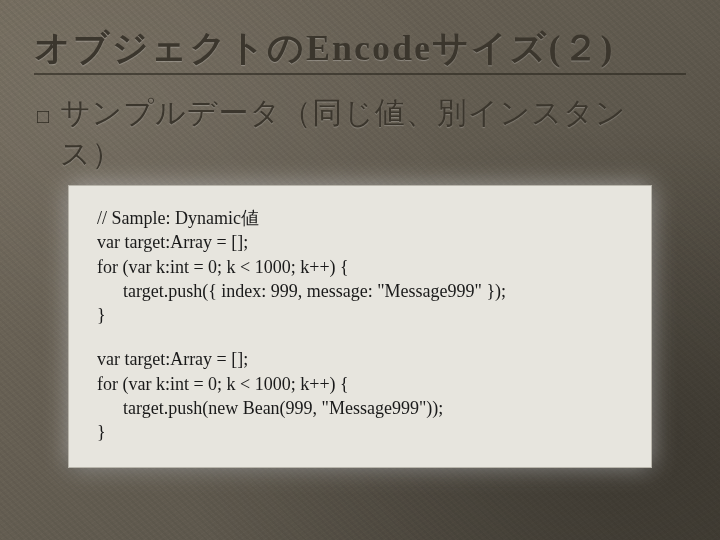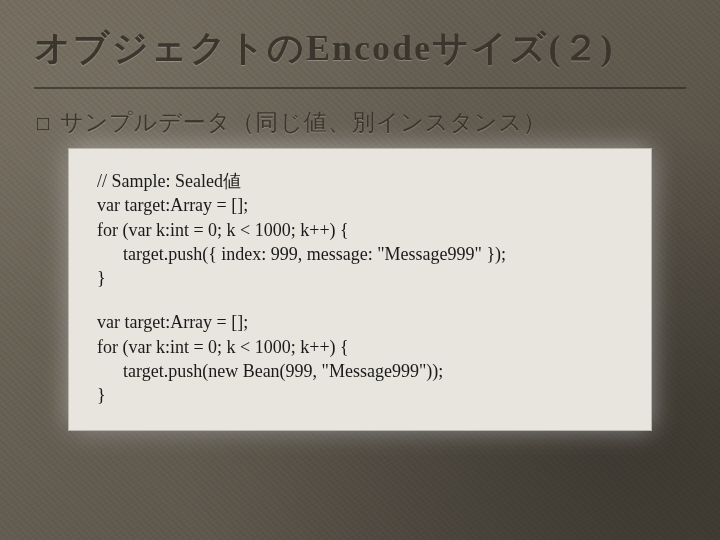--- a/index.html
+++ b/index.html
@@ -26,42 +26,41 @@
   .slide {
     position: relative;
     width: 720px; height: 540px;
     padding: 24px 34px 0 34px;
   }
   .title {
     font-family: "Times New Roman", "MS PMincho", "Hiragino Mincho Pro", serif;
     font-size: 36px;
     color: #3b362d;
     letter-spacing: 2px;
-    padding-bottom: 14px;
     border-bottom: 2px solid rgba(40,36,28,0.6);
     text-shadow: 0 1px 1px rgba(255,255,255,0.25);
   }
   .bullet-row {
     margin-top: 18px;
     display: flex;
     align-items: baseline;
     gap: 8px;
   }
   .bullet-glyph {
     font-family: "Arial", sans-serif;
     font-size: 20px;
     color: #2f2b22;
     line-height: 1;
     display: inline-block;
     width: 18px;
     text-align: center;
   }
   .bullet-text {
     font-family: "Times New Roman", "MS PMincho", "Hiragino Mincho Pro", serif;
-    font-size: 23px;
+    font-size: 30px;
     color: #3b362d;
     letter-spacing: 1px;
     text-shadow: 0 1px 1px rgba(255,255,255,0.22);
   }
   .code-panel {
     margin: 10px auto 0 auto;
     width: 584px;
     background: #e7e5de;
     border: 1px solid #b9b6ac;
     box-shadow: 0 0 22px rgba(255,255,255,0.5), 0 3px 14px rgba(0,0,0,0.35);
@@ -83,21 +82,21 @@
   <h1 class="title">オブジェクトのEncodeサイズ(２)</h1>
 
   <div class="bullet-row">
     <span class="bullet-glyph">□</span>
     <span class="bullet-text">サンプルデータ（同じ値、別インスタンス）</span>
   </div>
 
   <div class="code-panel">
 
     <div class="code-block">
-      <div class="code-line">// Sample: Sealed値</div>
+      <div class="code-line">// Sample: Dynamic値</div>
       <div class="code-line">var target:Array = [];</div>
       <div class="code-line">for (var k:int = 0; k &lt; 1000; k++) {</div>
       <div class="code-line indent">target.push({ index: 999, message: "Message999" });</div>
       <div class="code-line">}</div>
     </div>
 
     <div class="code-block">
       <div class="code-line">var target:Array = [];</div>
       <div class="code-line">for (var k:int = 0; k &lt; 1000; k++) {</div>
       <div class="code-line indent">target.push(new Bean(999, "Message999"));</div>

